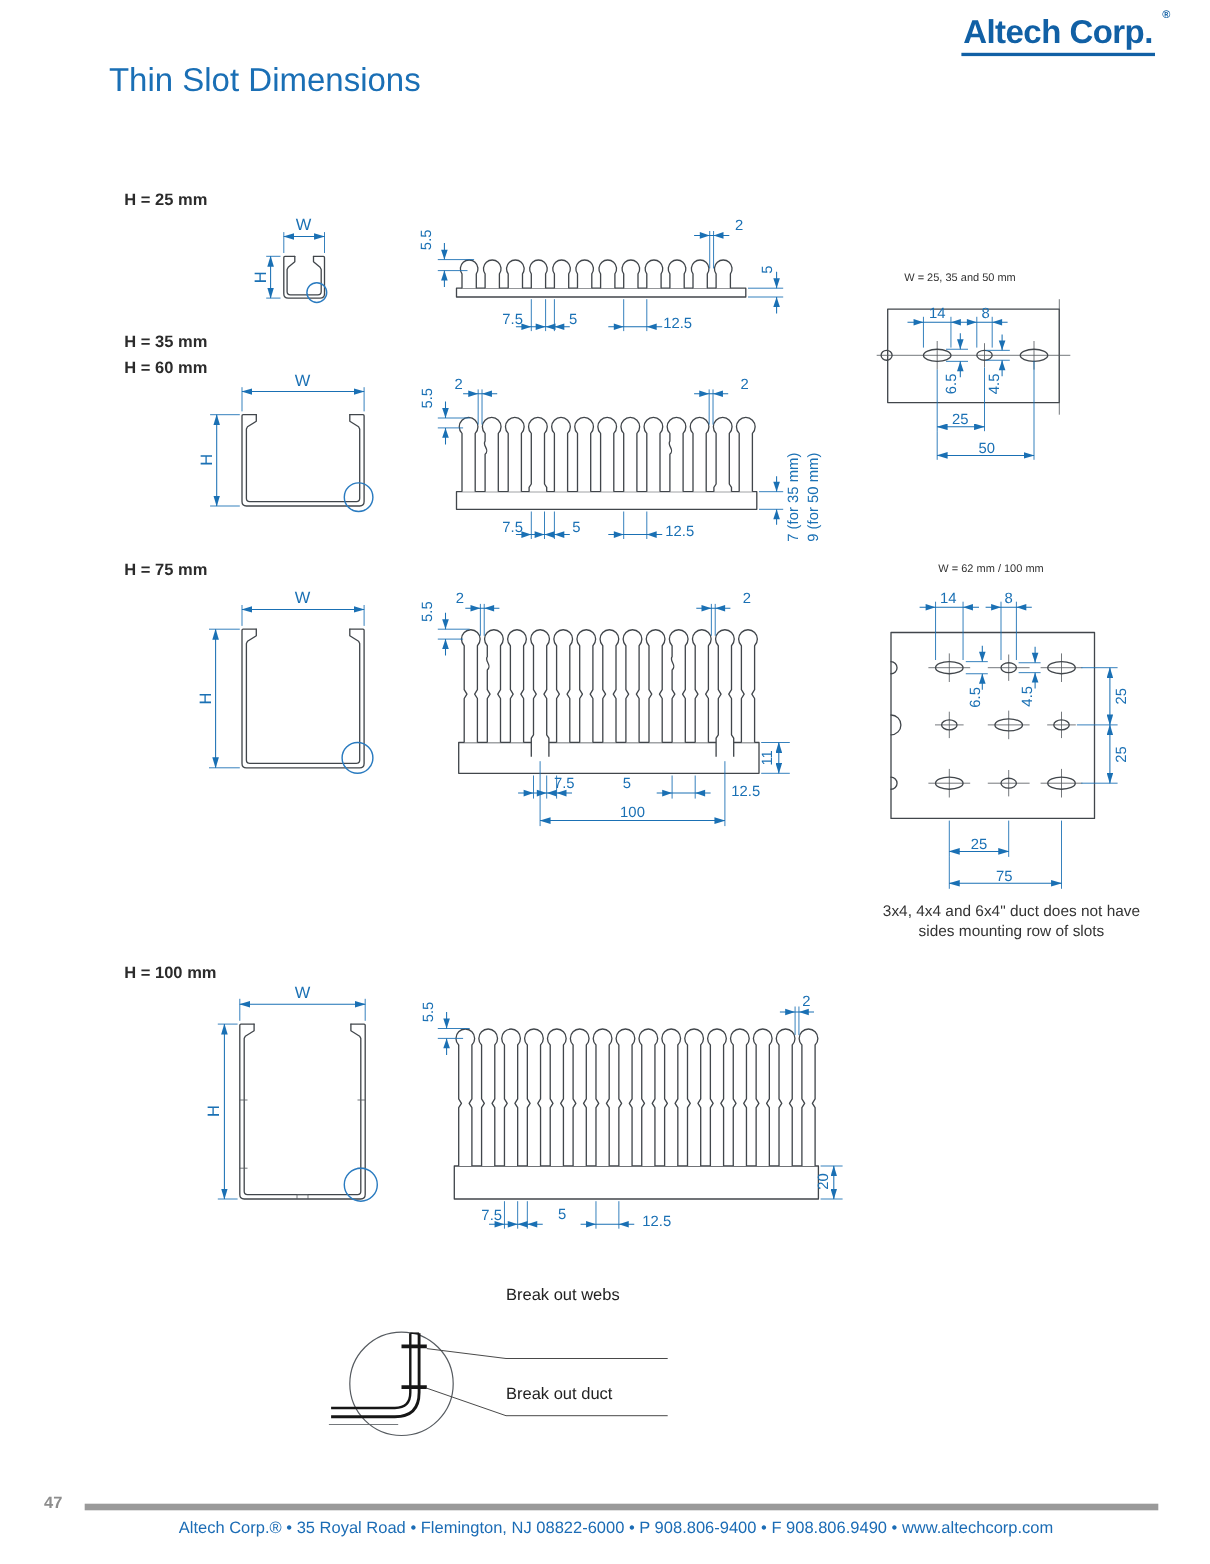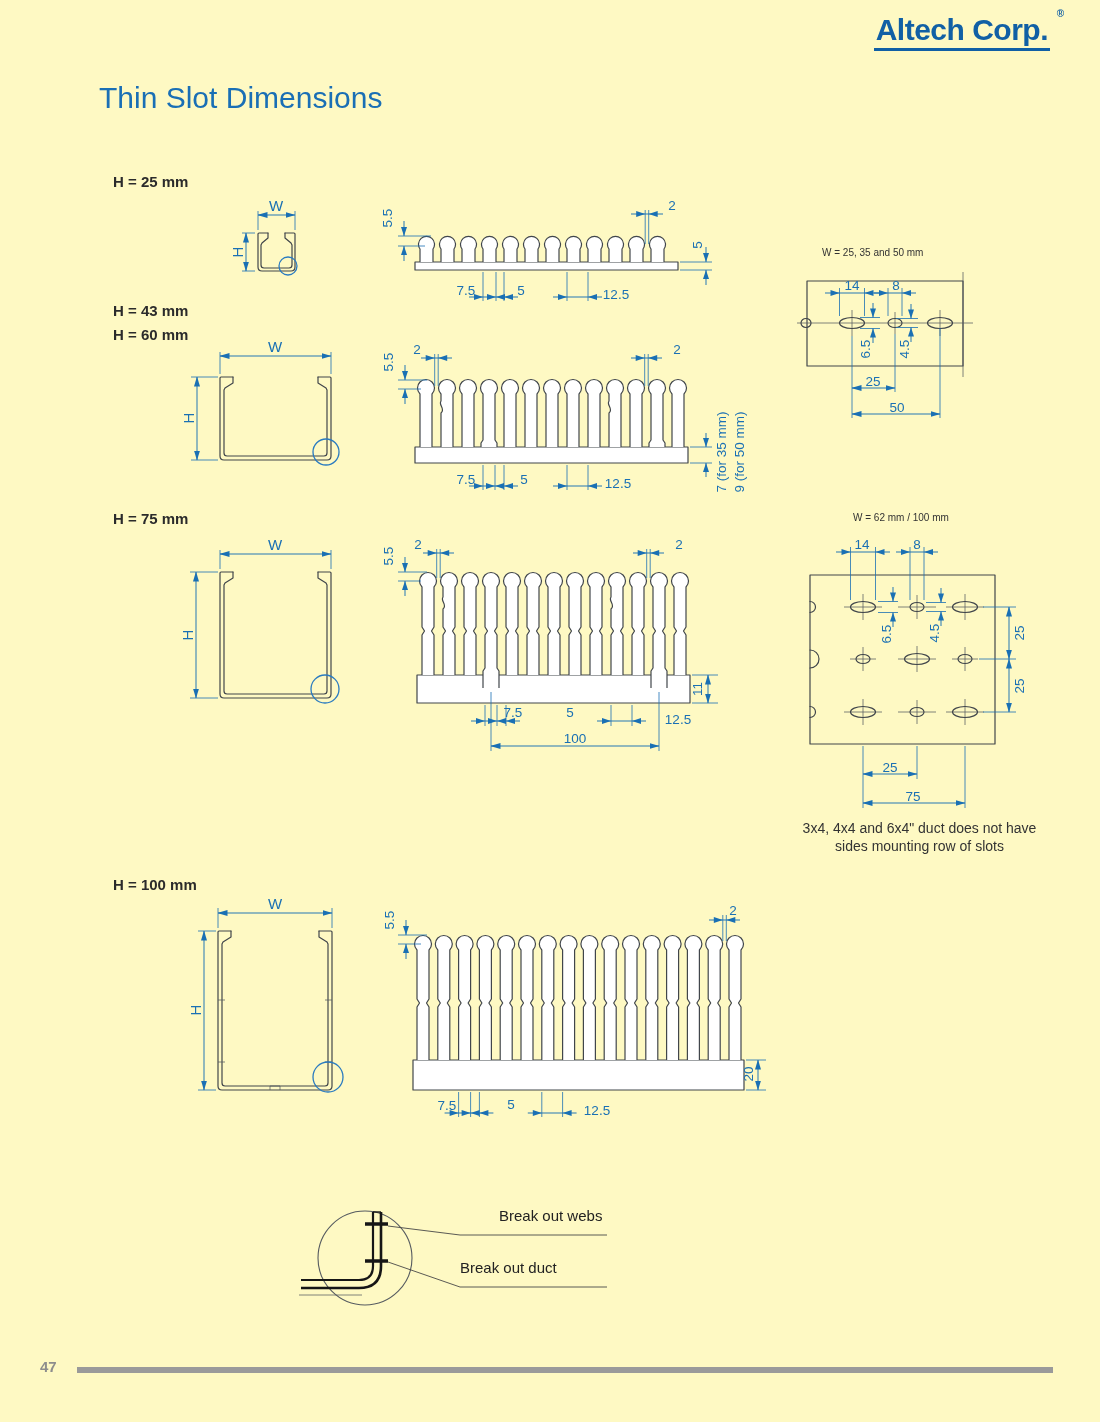--- a/index.html
+++ b/index.html
@@ -1,70 +1,71 @@
 <!DOCTYPE html>
 <html><head>
 <meta charset="utf-8">
 <style>
   html,body{margin:0;padding:0;background:#e8e8e8;}
-  .page{position:relative;width:1100px;height:1422px;background:#fef9c3;overflow:hidden;
+  .page{position:relative;width:1100px;height:1422px;background:#ffffff;overflow:hidden;
         font-family:"Liberation Sans",sans-serif;}
   .abs{position:absolute;font-weight:bold;}
   svg{position:absolute;left:0;top:0;}
   svg text{font-family:"Liberation Sans",sans-serif;font-size:13.5px;fill:#1a70b4;
            text-anchor:middle;dominant-baseline:central;}
   .ol{fill:none;stroke:#41464b;stroke-width:1.2;stroke-linejoin:round;stroke-linecap:round;}
   .wf{fill:#ffffff;stroke:#41464b;stroke-width:1.2;stroke-linejoin:round;}
   .cl{stroke:#565b60;stroke-width:.75;fill:none;}
   .ext{stroke:#1a70b4;stroke-width:.8;fill:none;}
   .dl{stroke:#1a70b4;stroke-width:.95;fill:none;}
   .tri{fill:#1a70b4;}
   .bluec{fill:none;stroke:#2a7bc0;stroke-width:1.3;}
   .thick{stroke:#161616;fill:none;}
   .logo{position:absolute;top:13px;right:50px;color:#1160a5;font-weight:bold;font-size:30px;
         letter-spacing:-.5px;border-bottom:3px solid #1160a5;padding:0 2px 2px 2px;line-height:1.1;}
   .logo-reg{position:absolute;top:8px;right:36px;color:#1160a5;font-size:10px;font-weight:bold;}
-  .title{position:absolute;left:99px;top:57px;color:#1a6fb5;font-size:30px;font-weight:400;margin-top:24px;}
+  .title{position:absolute;left:99px;top:57px;color:#1a6fb5;font-size:30px;font-weight:400;}
   .sec{position:absolute;color:#2b2b2b;font-size:15px;}
   .cap{position:absolute;color:#333;font-size:10px;}
   .note{position:absolute;left:797px;top:819px;width:245px;text-align:center;color:#333;
         font-size:14px;line-height:1.3;}
   .bo-label{position:absolute;color:#222;font-size:15px;}
   .pagenum{position:absolute;left:40px;top:1358px;color:#8d8d8d;font-size:15px;font-weight:bold;}
   .footbar{position:absolute;left:77px;top:1367px;width:976px;height:6px;background:#9a9a9a;}
   .footline{position:absolute;left:0;top:1381px;width:100%;text-align:center;color:#1b6cb5;
             font-size:15px;padding-left:20px;box-sizing:border-box;}
 </style>
 </head>
 <body>
 
 <div class="page">
 
   <div class="logo">Altech Corp.</div>
   <div class="logo-reg">®</div>
   <div class="title">Thin Slot Dimensions</div>
 
   <div class="sec abs" style="left:113px;top:173px;">H = 25 mm</div>
-  <div class="sec abs" style="left:113px;top:302px;">H = 43 mm</div>
+  <div class="sec abs" style="left:113px;top:302px;">H = 35 mm</div>
   <div class="sec abs" style="left:113px;top:326px;">H = 60 mm</div>
   <div class="sec abs" style="left:113px;top:510px;">H = 75 mm</div>
   <div class="sec abs" style="left:113px;top:876px;">H = 100 mm</div>
 
   <div class="cap" style="left:822px;top:247px;">W = 25, 35 and 50 mm</div>
   <div class="cap" style="left:853px;top:512px;">W = 62 mm / 100 mm</div>
   <div class="note">
     <span style="display:block">3x4, 4x4 and 6x4" duct does not have</span>
     <span style="display:block">sides mounting row of slots</span>
   </div>
 
-  <div class="bo-label" style="left:460px;top:1207px;margin-left:39px;">Break out webs</div>
+  <div class="bo-label" style="left:460px;top:1169px;">Break out webs</div>
   <div class="bo-label" style="left:460px;top:1259px;">Break out duct</div>
 
   <div class="pagenum">47</div>
   <div class="footbar"></div>
+  <div class="footline">Altech Corp.® • 35 Royal Road • Flemington, NJ 08822-6000 • P 908.806-9400 • F 908.806.9490 • www.altechcorp.com</div>
 
   <svg width="1100" height="1422" viewBox="0 0 1100 1422">
     <defs>
       <marker id="mA" viewBox="0 0 10 6" refX="9.5" refY="3" markerWidth="10" markerHeight="6" orient="auto-start-reverse" markerUnits="userSpaceOnUse">
         <path d="M0,0L10,3L0,6Z" fill="#1a70b4"></path>
       </marker>
       <path id="tR" d="M0,0L-9,-3L-9,3Z"></path>
       <path id="tL" d="M0,0L9,-3L9,3Z"></path>
       <path id="tU" d="M0,0L-3,9L3,9Z"></path>
       <path id="tD" d="M0,0L-3,-9L3,-9Z"></path>

